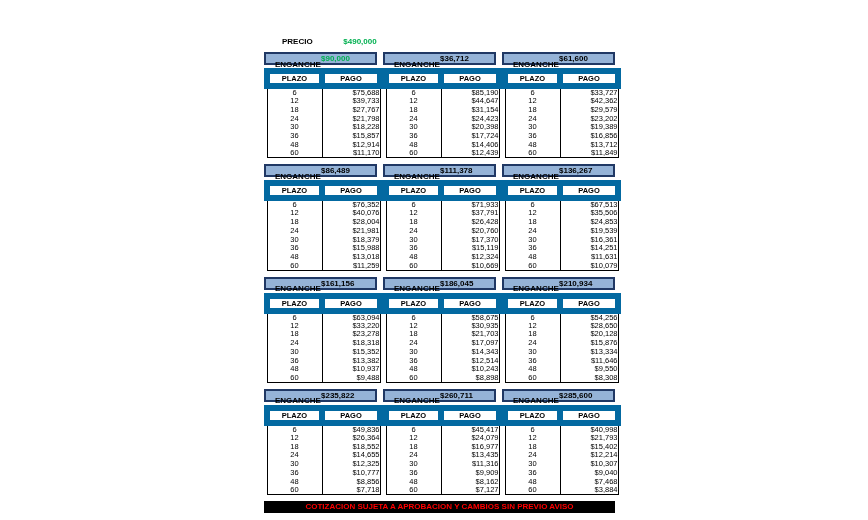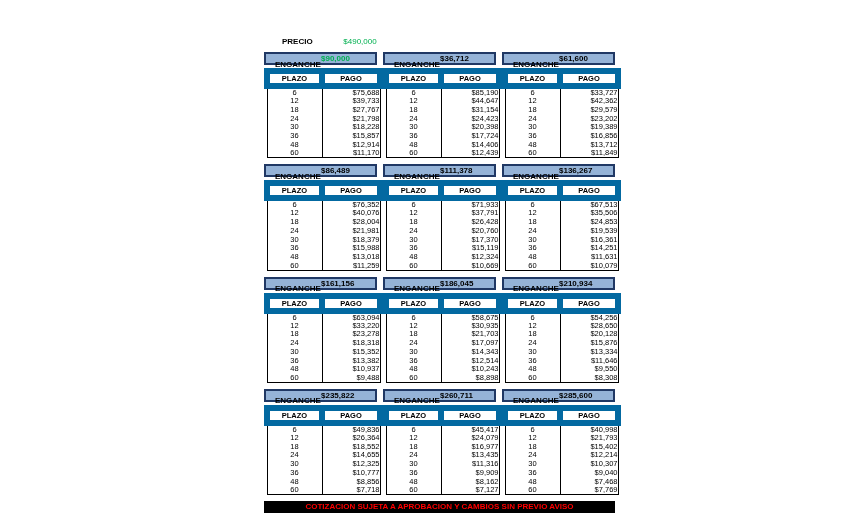--- a/index.html
+++ b/index.html
@@ -9,21 +9,21 @@
   .content { position: absolute; left: 264px; top: 30px; width: 356px; }
 
   .page-title {
     text-align: center; font-size: 15px; font-weight: bold;
     color: #2E79BD; letter-spacing: .3px; line-height: 16px;
   }
 
   .info-block { margin: 6px 0 0 18px; }
   .info-row { display: flex; height: 11px; align-items: center; }
   .info-label { width: 50px; font-size: 8px; font-weight: bold; color: #000; }
-  .info-value { width: 56px; font-size: 8px; font-weight: normal; color: #00B050; text-align: center; }
+  .info-value { width: 56px; font-size: 8px; font-weight: bold; color: #00B050; text-align: center; }
 
   .plans-grid {
     margin-top: 5px;
     display: grid;
     grid-template-columns: repeat(3, 113px);
     column-gap: 6px;
     row-gap: 6px;
   }
 
   .plan { width: 113px; }
@@ -701,21 +701,21 @@
             <tr>
               <td class="plazo">36</td>
               <td class="pago">$9,040</td>
             </tr>
             <tr>
               <td class="plazo">48</td>
               <td class="pago">$7,468</td>
             </tr>
             <tr>
               <td class="plazo">60</td>
-              <td class="pago">$7,769</td>
+              <td class="pago">$3,884</td>
             </tr>
           </tbody>
     </table>
   </div>
 </div>
 
   <div class="banner">COTIZACION SUJETA A APROBACION Y CAMBIOS SIN PREVIO AVISO</div>
 
 </div>
 

